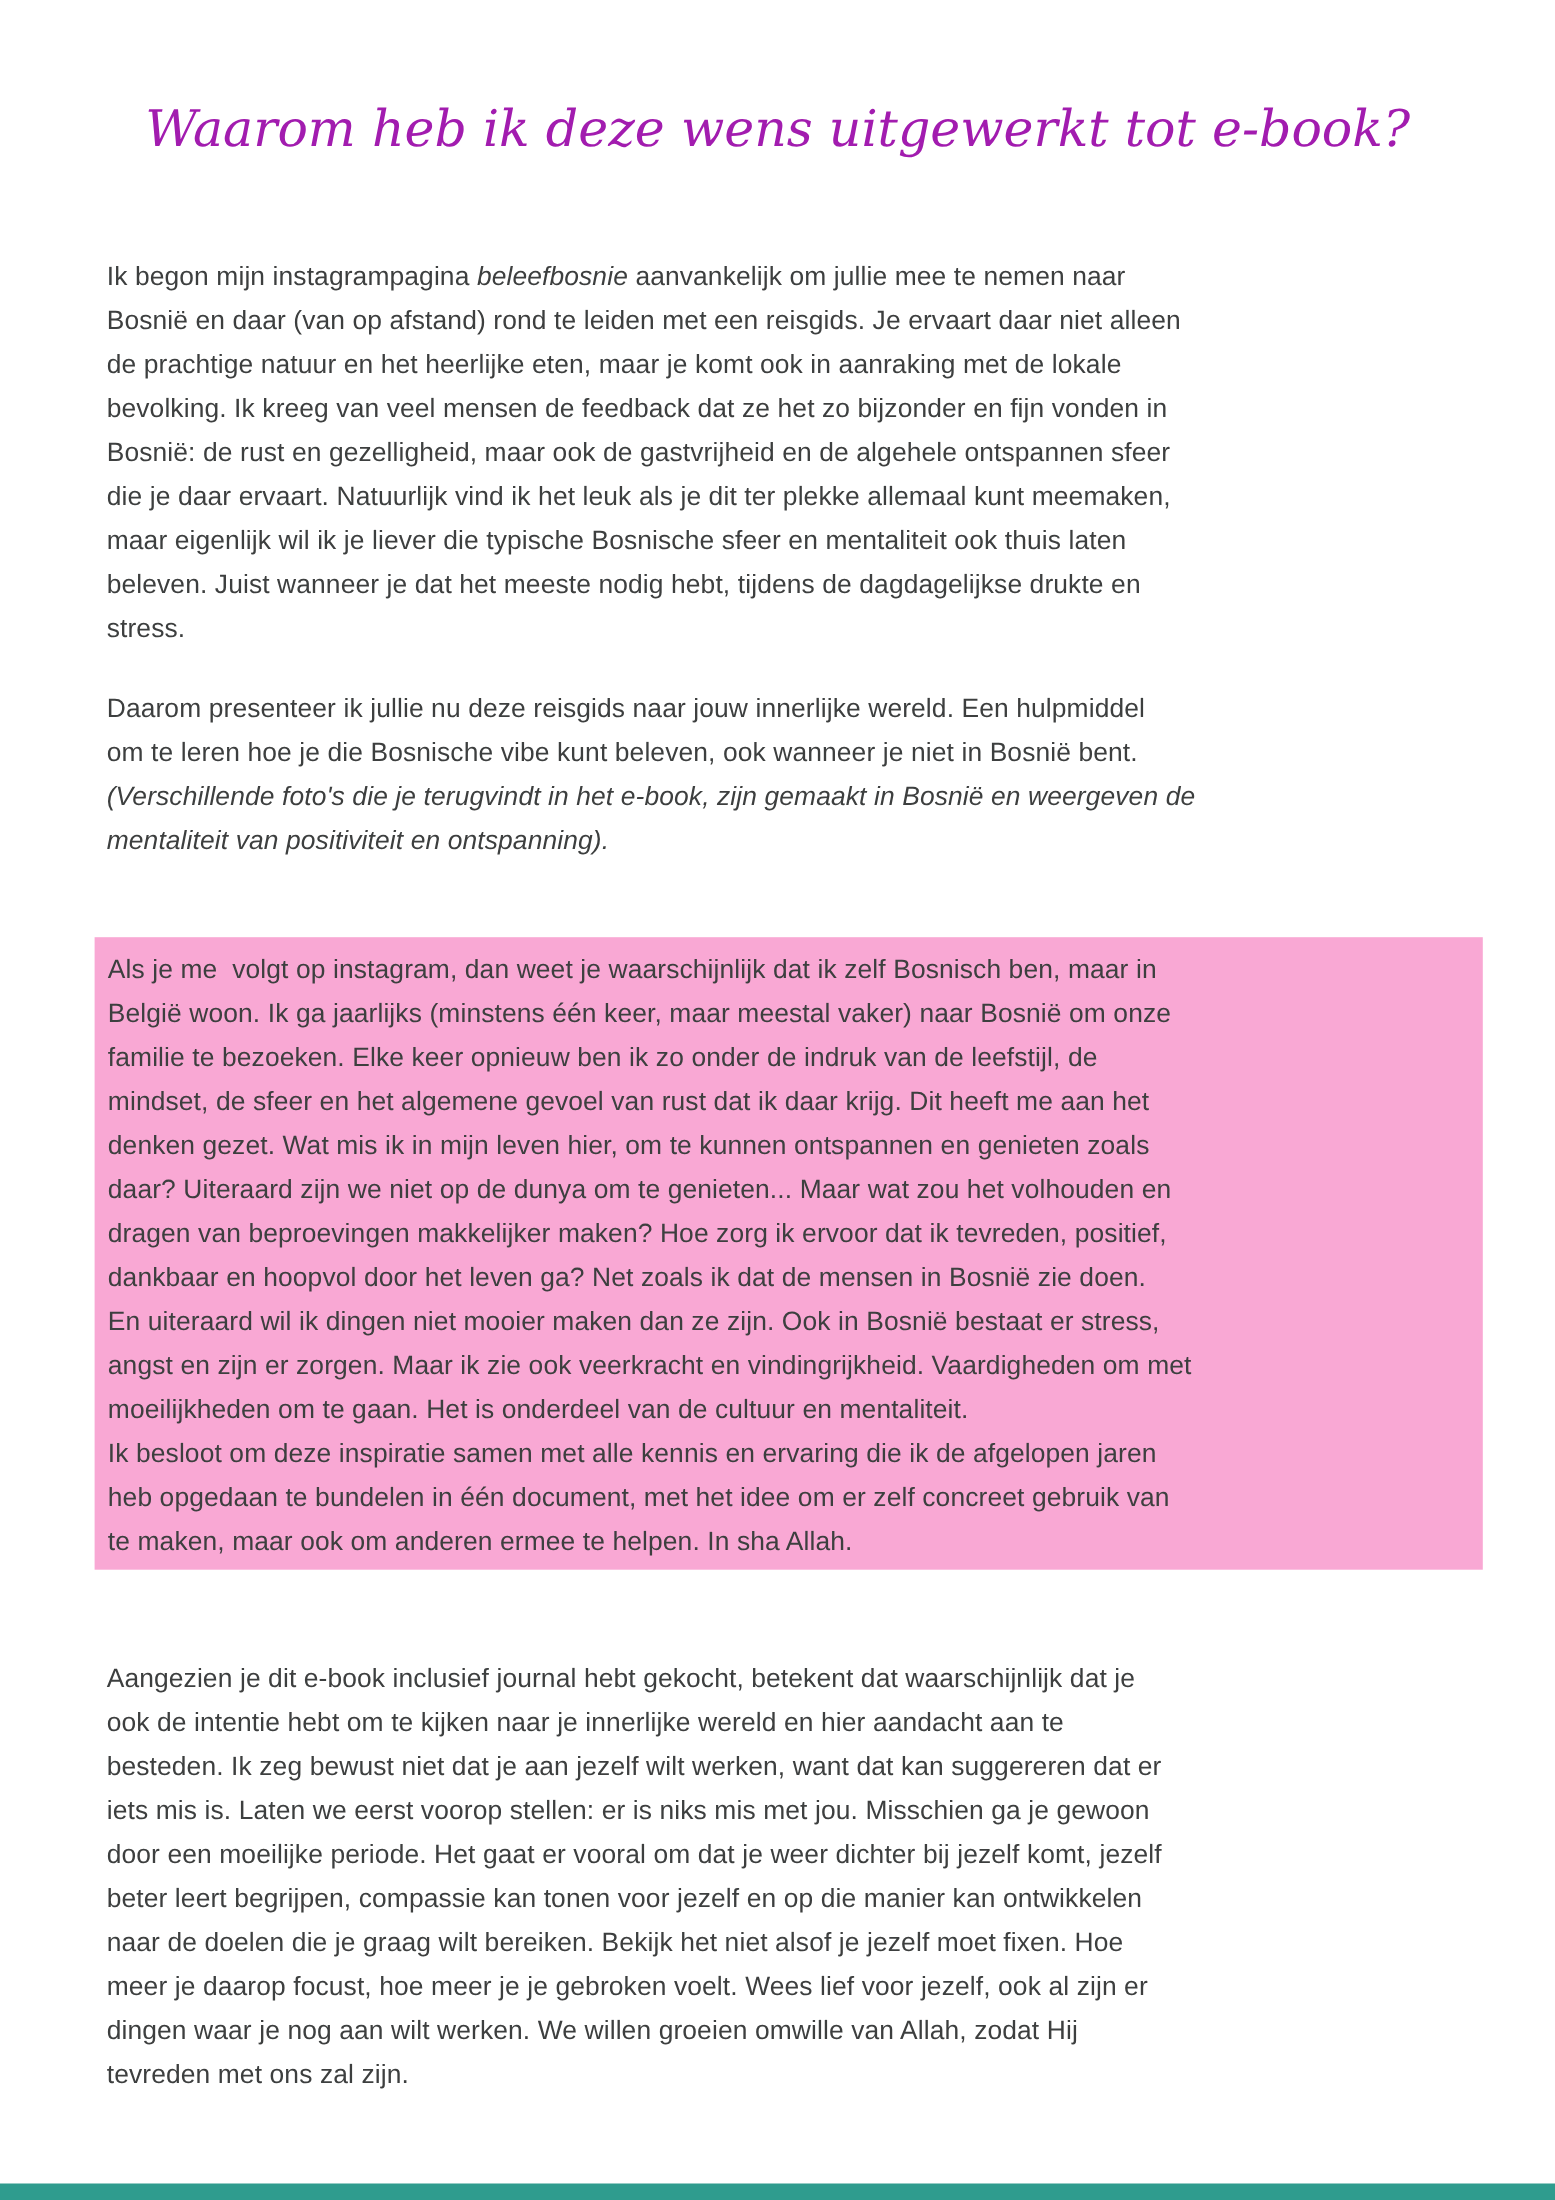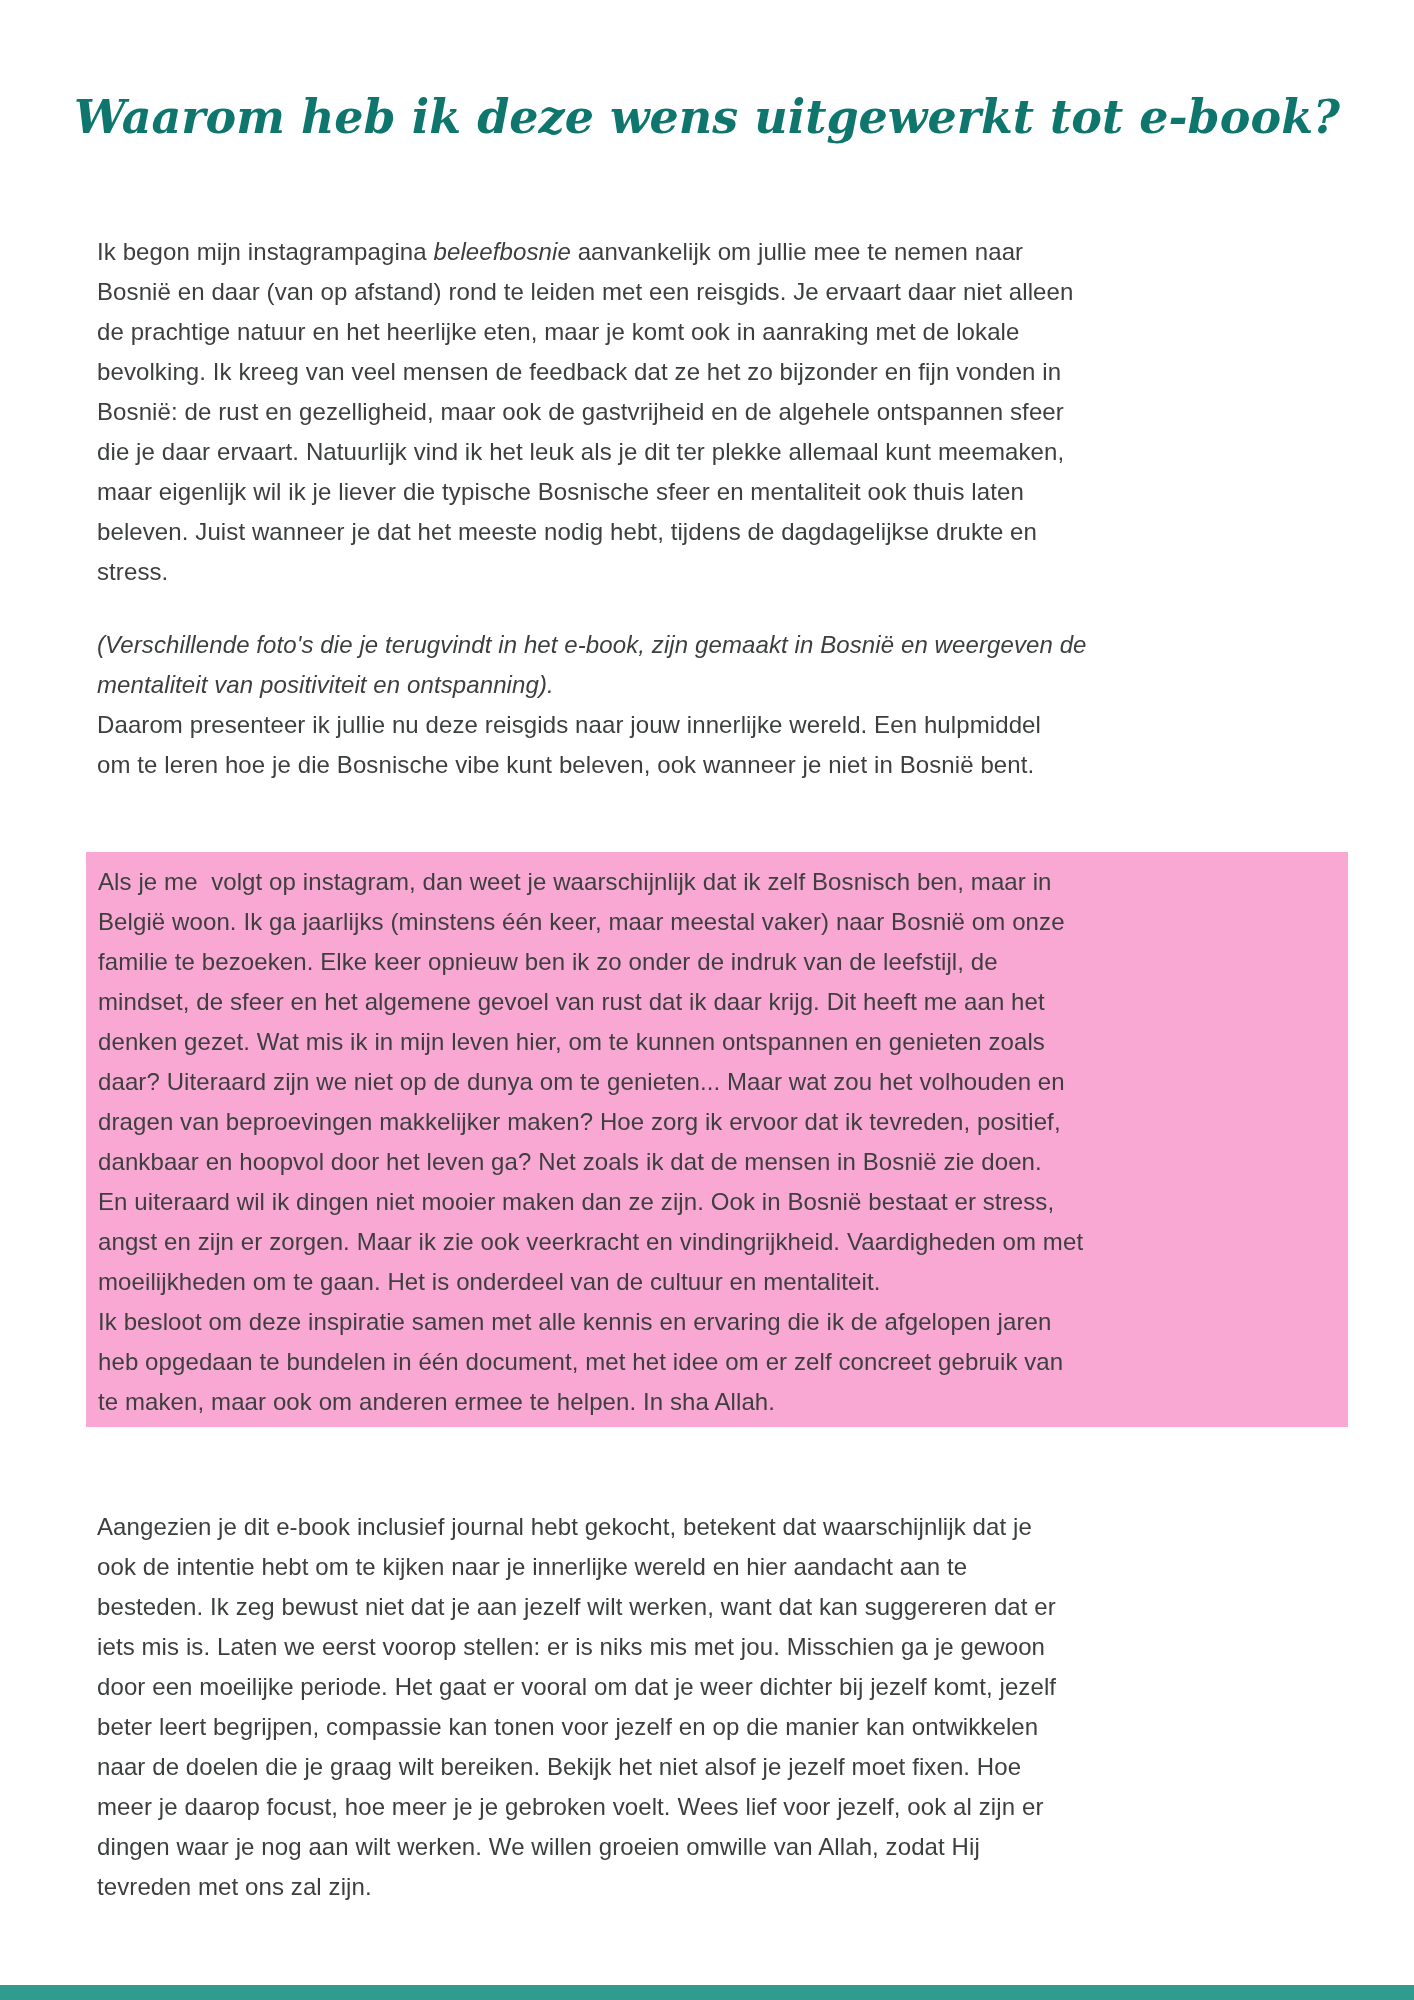--- a/index.html
+++ b/index.html
@@ -14,24 +14,24 @@
   }
   .page-title {
     position: absolute;
     top: 90px;
     left: 0;
     width: 100%;
     margin: 0;
     text-align: center;
     font-family: "DejaVu Serif", serif;
     font-style: italic;
-    font-weight: 700;
+    font-weight: 400;
     font-size: 46px;
     letter-spacing: 0px;
-    color: #0f766e;
+    color: #a21caf;
   }
   .body-text {
     font-size: 24px;
     line-height: 40px;
     font-weight: 400;
     letter-spacing: 0.1px;
     margin: 0;
   }
   .lines { white-space: pre-wrap; }
   .p-intro   { position: absolute; left: 97px; top: 232px;  width: 1240px; }
@@ -76,24 +76,24 @@
 de prachtige natuur en het heerlijke eten, maar je komt ook in aanraking met de lokale
 bevolking. Ik kreeg van veel mensen de feedback dat ze het zo bijzonder en fijn vonden in
 Bosnië: de rust en gezelligheid, maar ook de gastvrijheid en de algehele ontspannen sfeer
 die je daar ervaart. Natuurlijk vind ik het leuk als je dit ter plekke allemaal kunt meemaken,
 maar eigenlijk wil ik je liever die typische Bosnische sfeer en mentaliteit ook thuis laten
 beleven. Juist wanneer je dat het meeste nodig hebt, tijdens de dagdagelijkse drukte en
 stress.</div>
   </div>
 
   <div class="body-text p-present">
+    <div class="lines">Daarom presenteer ik jullie nu deze reisgids naar jouw innerlijke wereld. Een hulpmiddel
+om te leren hoe je die Bosnische vibe kunt beleven, ook wanneer je niet in Bosnië bent.</div>
     <div class="lines italic-part">(Verschillende foto's die je terugvindt in het e-book, zijn gemaakt in Bosnië en weergeven de
 mentaliteit van positiviteit en ontspanning).</div>
-    <div class="lines">Daarom presenteer ik jullie nu deze reisgids naar jouw innerlijke wereld. Een hulpmiddel
-om te leren hoe je die Bosnische vibe kunt beleven, ook wanneer je niet in Bosnië bent.</div>
   </div>
 
   <div class="highlight-block">
     <div class="body-text lines highlight-text">Als je me  volgt op instagram, dan weet je waarschijnlijk dat ik zelf Bosnisch ben, maar in
 België woon. Ik ga jaarlijks (minstens één keer, maar meestal vaker) naar Bosnië om onze
 familie te bezoeken. Elke keer opnieuw ben ik zo onder de indruk van de leefstijl, de
 mindset, de sfeer en het algemene gevoel van rust dat ik daar krijg. Dit heeft me aan het
 denken gezet. Wat mis ik in mijn leven hier, om te kunnen ontspannen en genieten zoals
 daar? Uiteraard zijn we niet op de dunya om te genieten... Maar wat zou het volhouden en
 dragen van beproevingen makkelijker maken? Hoe zorg ik ervoor dat ik tevreden, positief,

